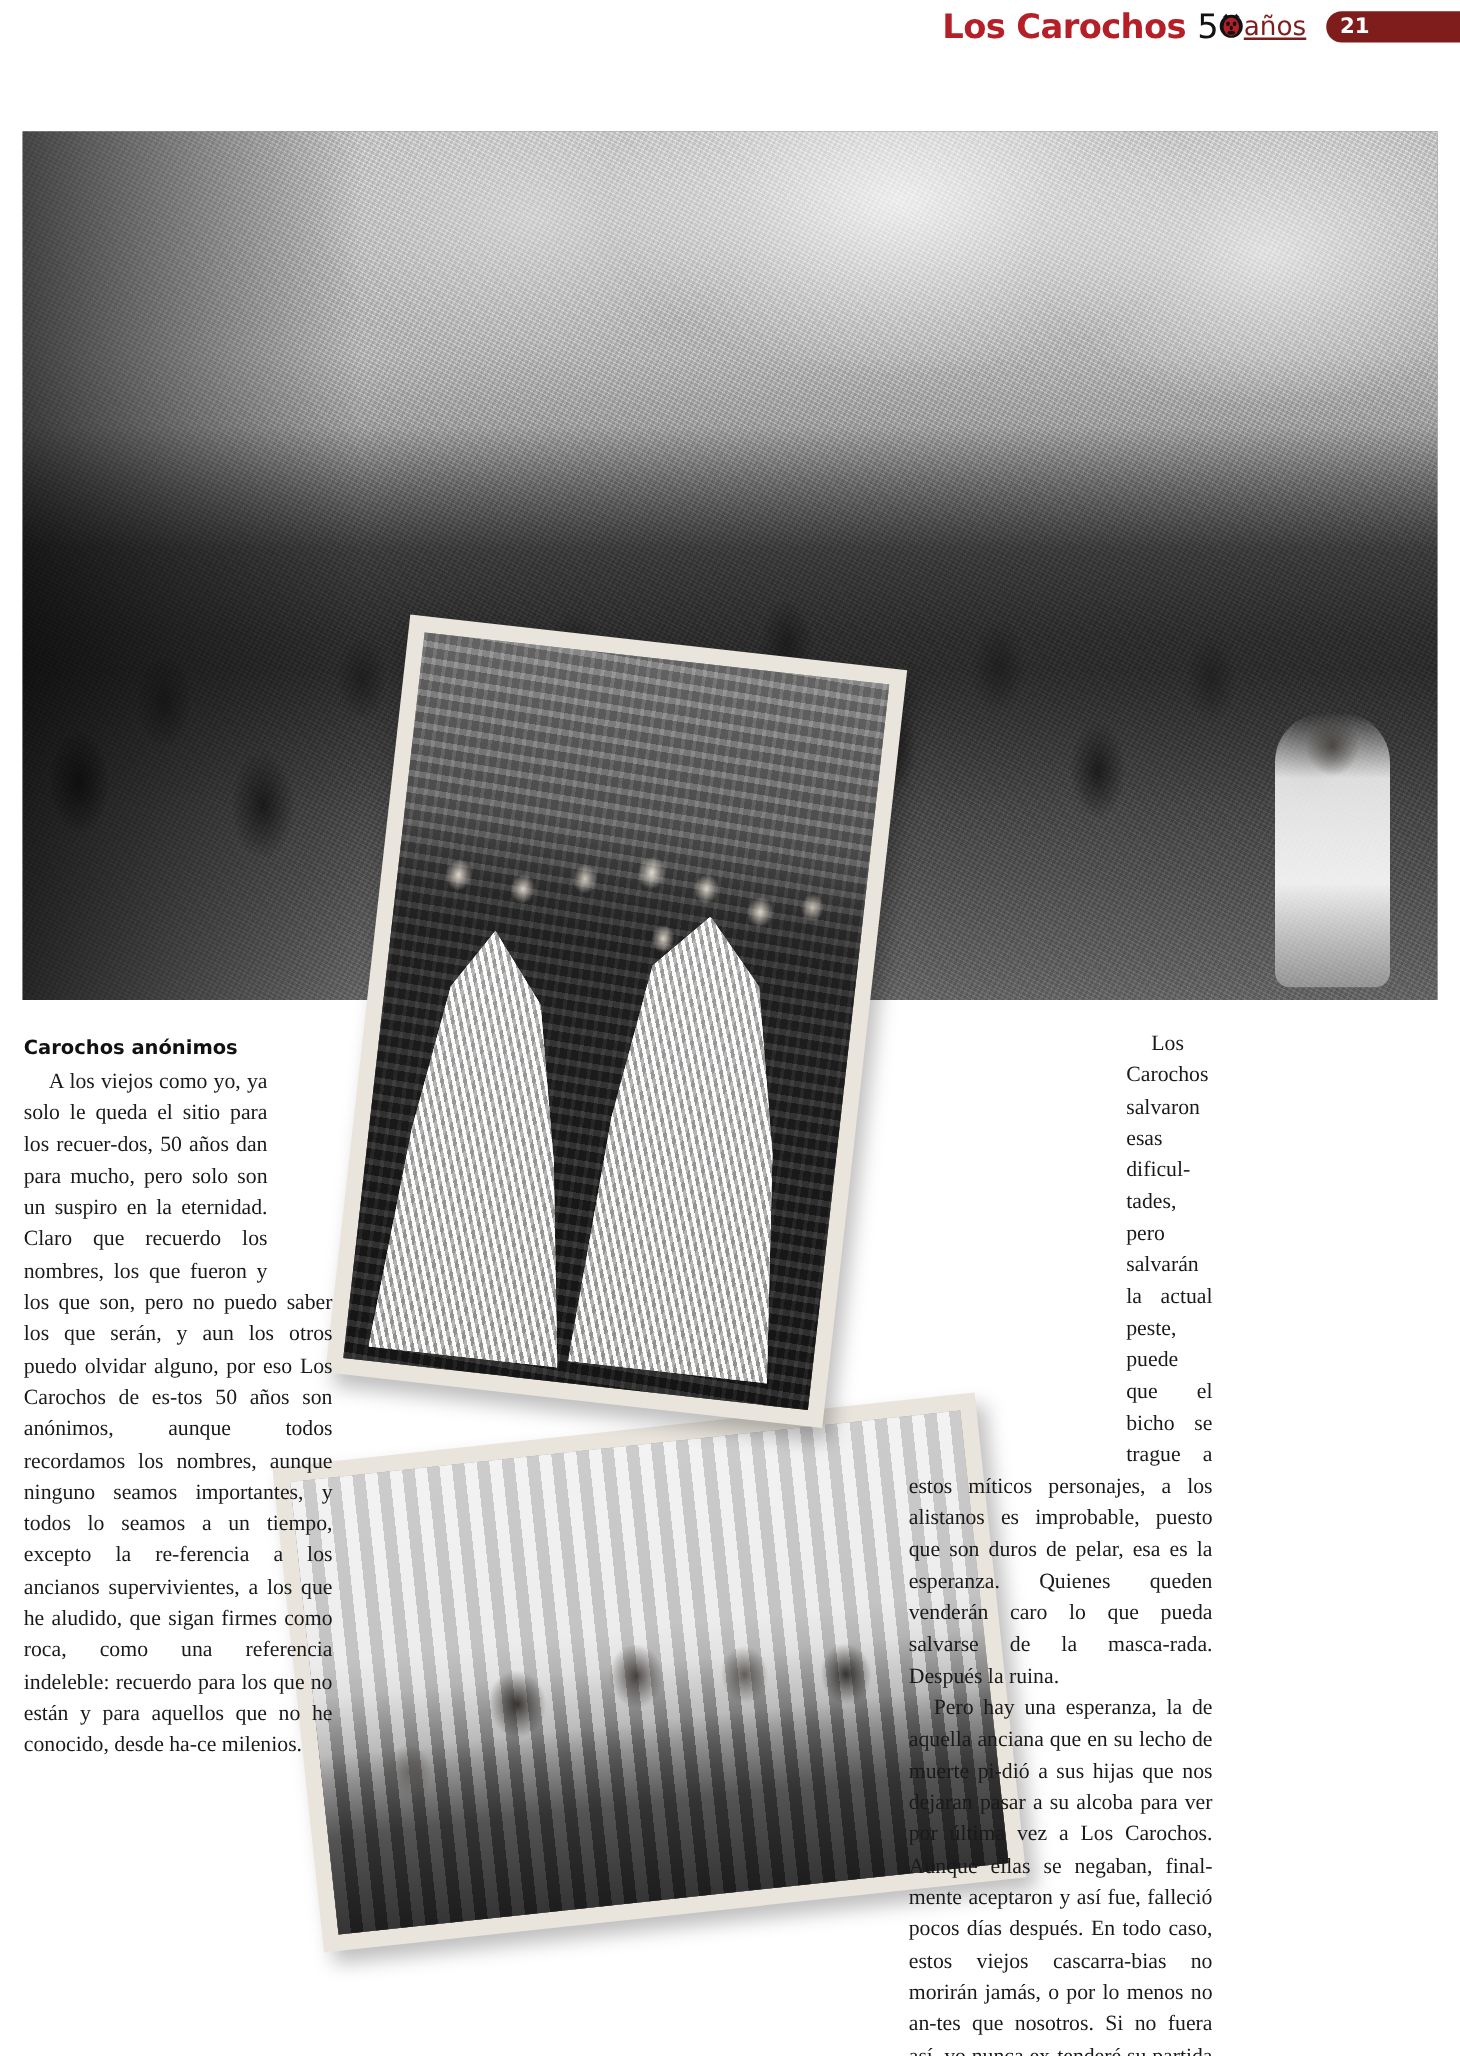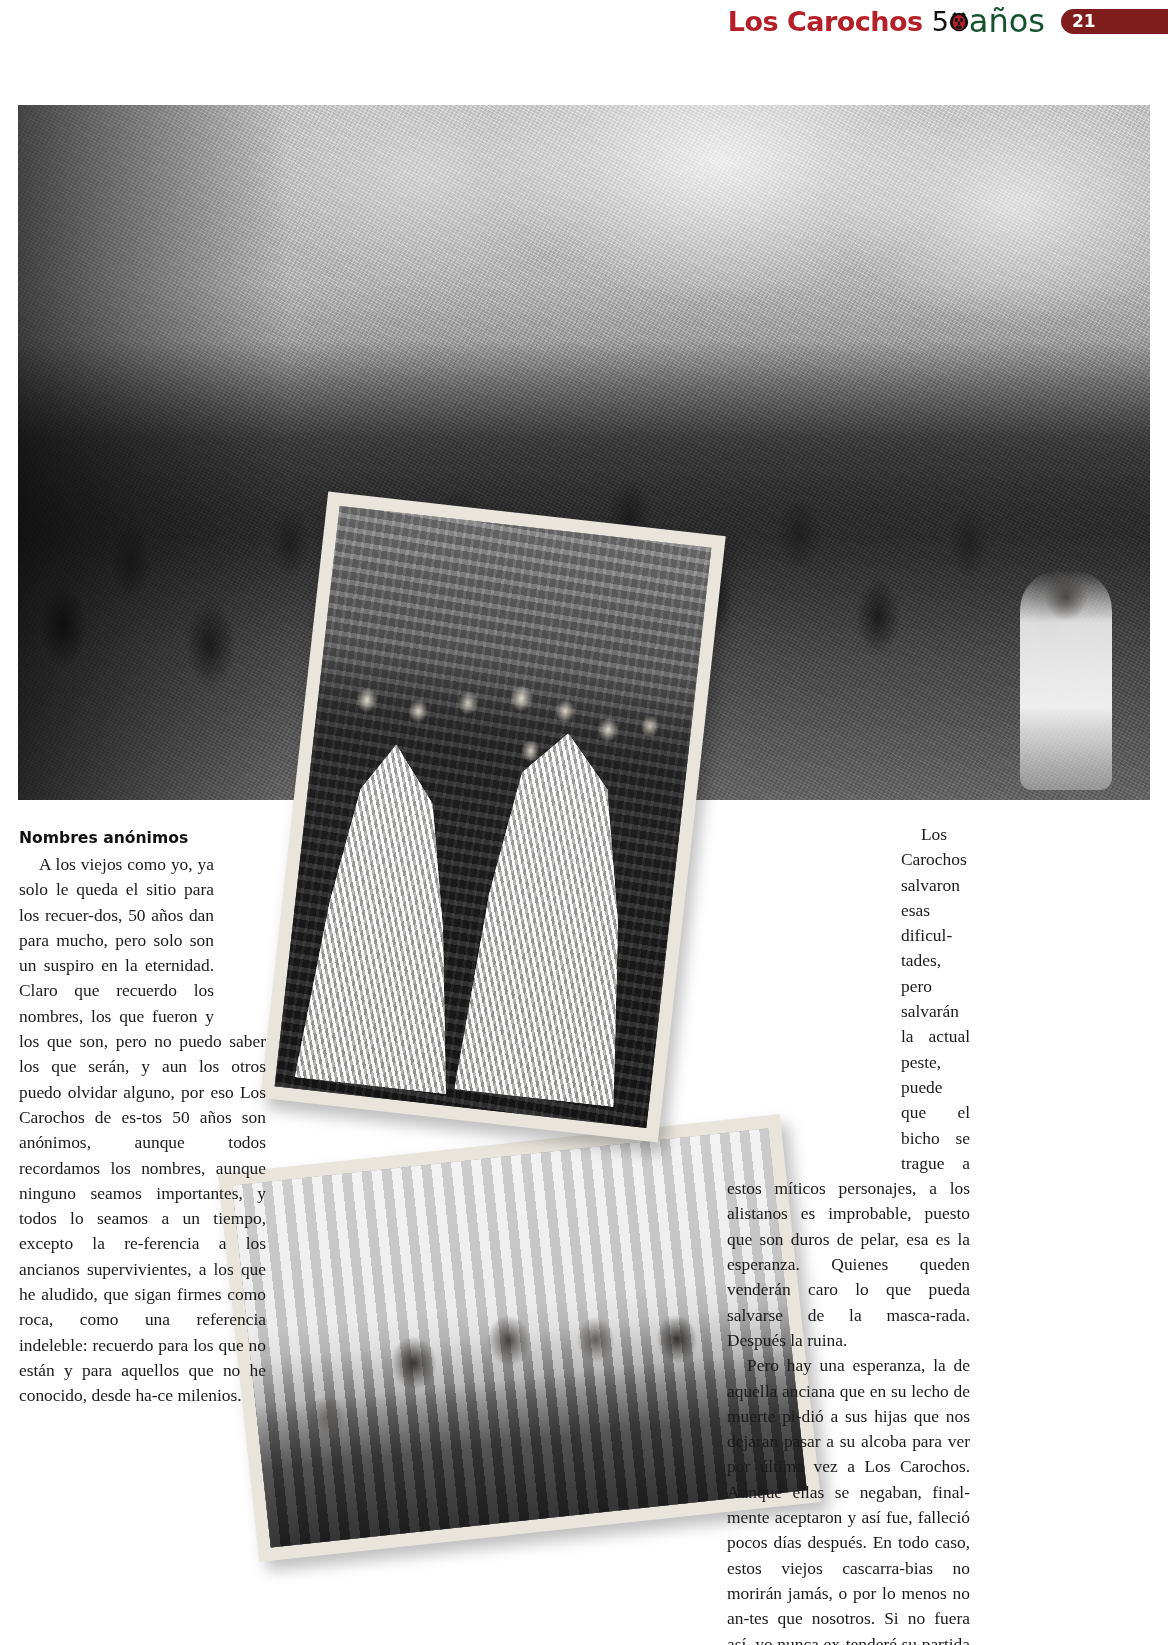--- a/index.html
+++ b/index.html
@@ -53,23 +53,24 @@
   }
   .mh-mask-icon {
     display: inline-block;
     width: 20px;
     height: 22px;
     position: relative;
     margin: 0 0px;
   }
   .mh-anos {
     font-family: "DejaVu Sans", sans-serif;
-    font-size: 32px;
-    color: #14532d;
+    font-size: 21px;
+    color: #7f1d1d;
     line-height: 1;
+    text-decoration: underline;
   }
   .mh-pagebar {
     position: relative;
     margin-left: 16px;
     height: 25px;
     width: 122px;
     background: #7f1d1d;
     border-radius: 13px 0 0 13px;
     display: flex;
     align-items: center;
@@ -359,21 +360,21 @@
   <div class="photo" id="photo-carochos">
     <div class="photo-img"></div>
     <div class="villagers"></div>
     <div class="figure-left"></div>
     <div class="figure-right"></div>
   </div>
 
   <div class="col" id="col-left">
     <div class="shape-left-a"></div>
     <div class="shape-left-b"></div>
-    <h2 class="section-head">Nombres anónimos</h2>
+    <h2 class="section-head">Carochos anónimos</h2>
     <p>A los viejos como yo, ya solo le queda el sitio para los recuer-dos, 50 años dan para mucho, pero solo son un suspiro en la eternidad. Claro que recuerdo los nombres, los que fueron y los que son, pero no puedo saber los que serán, y aun los otros puedo olvidar alguno, por eso Los Carochos de es-tos 50 años son anónimos, aunque todos recordamos los nombres, aunque ninguno seamos importantes, y todos lo seamos a un tiempo, excepto la re-ferencia a los ancianos supervivientes, a los que he aludido, que sigan firmes como roca, como una referencia indeleble: recuerdo para los que no están y para aquellos que no he conocido, desde ha-ce milenios.</p>
   </div>
 
   <div class="col" id="col-right">
     <div class="shape-right-a"></div>
     <div class="shape-right-b"></div>
     <div class="shape-right-c"></div>
     <p>Los Carochos salvaron esas dificul-tades, pero salvarán la actual peste, puede que el bicho se trague a estos míticos personajes, a los alistanos es improbable, puesto que son duros de pelar, esa es la esperanza. Quienes queden venderán caro lo que pueda salvarse de la masca-rada. Después la ruina.</p>
     <p>Pero hay una esperanza, la de aquella anciana que en su lecho de muerte pi-dió a sus hijas que nos dejaran pasar a su alcoba para ver por última vez a Los Carochos. Aunque ellas se negaban, final-mente aceptaron y así fue, falleció pocos días después. En todo caso, estos viejos cascarra-bias no morirán jamás, o por lo menos no an-tes que nosotros. Si no fuera así, yo nunca ex-tenderé su partida de defunción.</p>
   </div>

